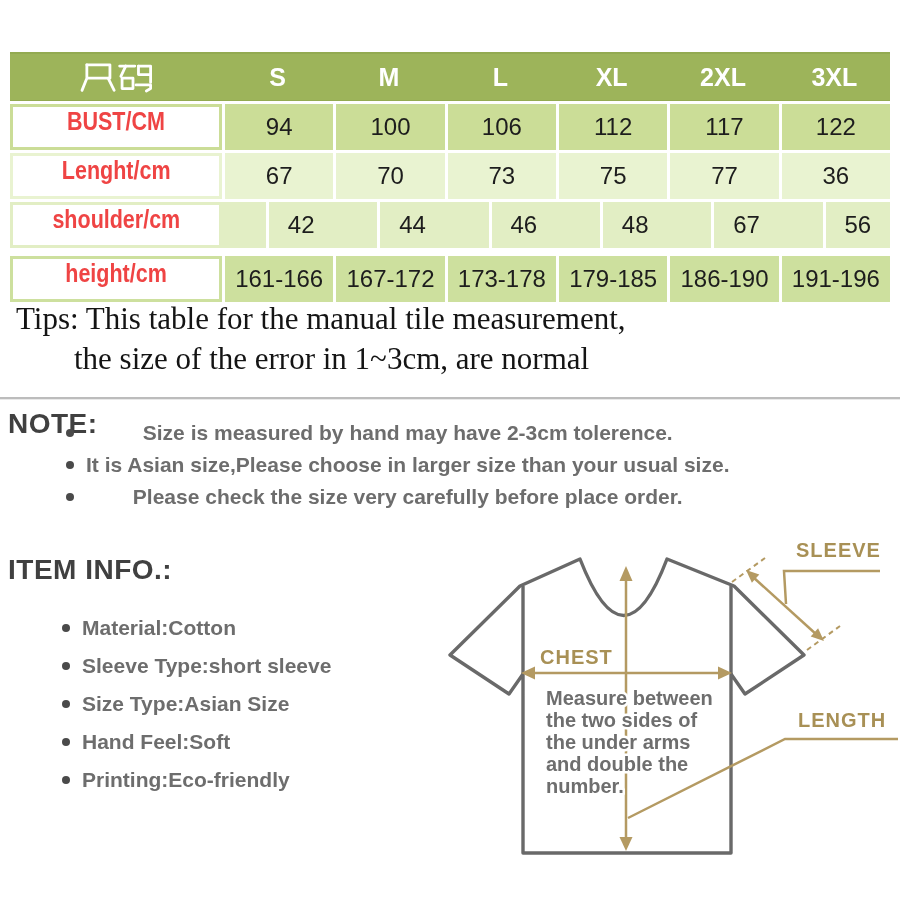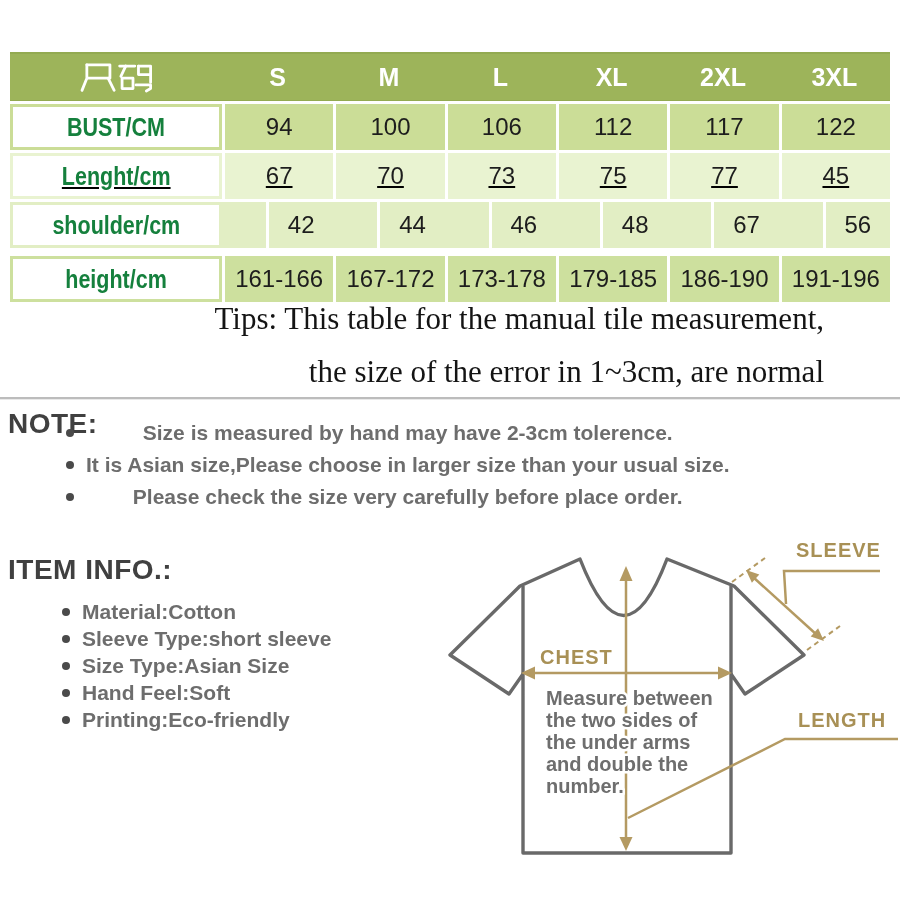--- a/index.html
+++ b/index.html
@@ -16,57 +16,57 @@
     box-sizing:border-box;
   }
   .th{color:#ffffff;font-weight:bold;font-size:25px;text-align:center;}
   .th-cjk{display:flex;align-items:center;justify-content:center;}
   .sr{position:absolute;width:1px;height:1px;overflow:hidden;clip:rect(0 0 0 0);}
   .trow{
     display:grid;grid-template-columns:212px repeat(6,1fr);
     height:46px;margin-top:3px;
   }
   .row-1{background:#cbdd97;}
-  .row-2{background:#e9f3d1;text-decoration:underline;}
+  .row-2{background:#e9f3d1;}
   .row-3{background:#e2eec4;gap:44px;}
   .row-4{background:#cde09e;margin-top:8px;}
   .tlabel{
-    background:#ffffff;margin:3px;display:flex;align-items:center;justify-content:center;
-    font-weight:bold;font-size:25px;color:#15803d;white-space:nowrap;
+    background:#ffffff;margin:3px;display:flex;justify-content:center;
+    font-weight:bold;font-size:25px;color:#ef4444;white-space:nowrap;
   }
   .tlabel span{transform:scaleX(0.86);}
   .tval{
     border-left:3px solid #ffffff;display:flex;align-items:center;justify-content:center;
     font-size:24px;color:#1d1d1d;
   }
   
   .tips{position:absolute;left:0;top:301px;width:824px;color:#141414;
-    font-family:"Liberation Serif", serif;font-size:31px;text-align:right;}
+    font-family:"Liberation Serif", serif;font-size:31px;}
   .tips .l1{margin-left:16px;}
-  .tips .l2{margin-left:74px;margin-top:17px;}
+  .tips .l2{margin-left:74px;margin-top:4px;}
   
   .divider{position:absolute;left:0;top:397px;width:900px;height:0;
     border-top:2px solid #bcbcbc;box-shadow:0 1px 0 #e9e9e9;}
   
   .sec-heading{position:absolute;left:8px;color:#404040;font-weight:bold;font-size:28px;letter-spacing:0.5px;}
   .note-head{top:408px;}
   .item-head{top:554px;}
   ul.blist{list-style:none;margin:0;padding:0;position:absolute;}
   .note-list{left:64px;top:422px;text-align:center;}
   .note-list li{margin-bottom:10px;}
   .item-list{left:60px;top:601px;}
   .item-list li{margin-bottom:5px;}
   ul.blist li{
     position:relative;padding-left:22px;font-weight:bold;font-size:21px;
     color:#6d6d6d;line-height:22px;
   }
   ul.blist li::before{
     content:"";position:absolute;left:2px;top:7px;width:8px;height:8px;border-radius:50%;background:#4a4a4a;
   }
-  .item-list li{color:#787878;}
+  .item-list li{color:#787878;margin-top:16px;}
   .item-list li::before{background:#222;}
   
   .diagram{position:absolute;left:430px;top:528px;width:470px;height:372px;}
   .tan-line{stroke:#b49a62;stroke-width:2.5;fill:none;}
   .tan-dash{stroke:#b49a62;stroke-width:2;fill:none;stroke-dasharray:5 4;}
   .tan-fill{fill:#b49a62;stroke:none;}
   .shirt{fill:#ffffff;stroke:#696969;stroke-width:3.4;stroke-linejoin:round;}
   .seam{stroke:#696969;stroke-width:3.4;fill:none;}
   .diag-label{fill:#a89055;font-weight:bold;font-size:20px;letter-spacing:1px;font-family:"Liberation Sans",sans-serif;}
   .measure-text{fill:#6e6e6e;font-weight:bold;font-size:20px;font-family:"Liberation Sans",sans-serif;
@@ -117,21 +117,21 @@
 
   <div class="trow row-2">
     <div class="tlabel">
         <span>Lenght/cm</span>
       </div>
     <div class="tval">67</div>
     <div class="tval">70</div>
     <div class="tval">73</div>
     <div class="tval">75</div>
     <div class="tval">77</div>
-    <div class="tval">45</div>
+    <div class="tval">36</div>
   </div>
 
   <div class="trow row-3">
     <div class="tlabel">
         <span>shoulder/cm</span>
       </div>
     <div class="tval">42</div>
     <div class="tval">44</div>
     <div class="tval">46</div>
     <div class="tval">48</div>

